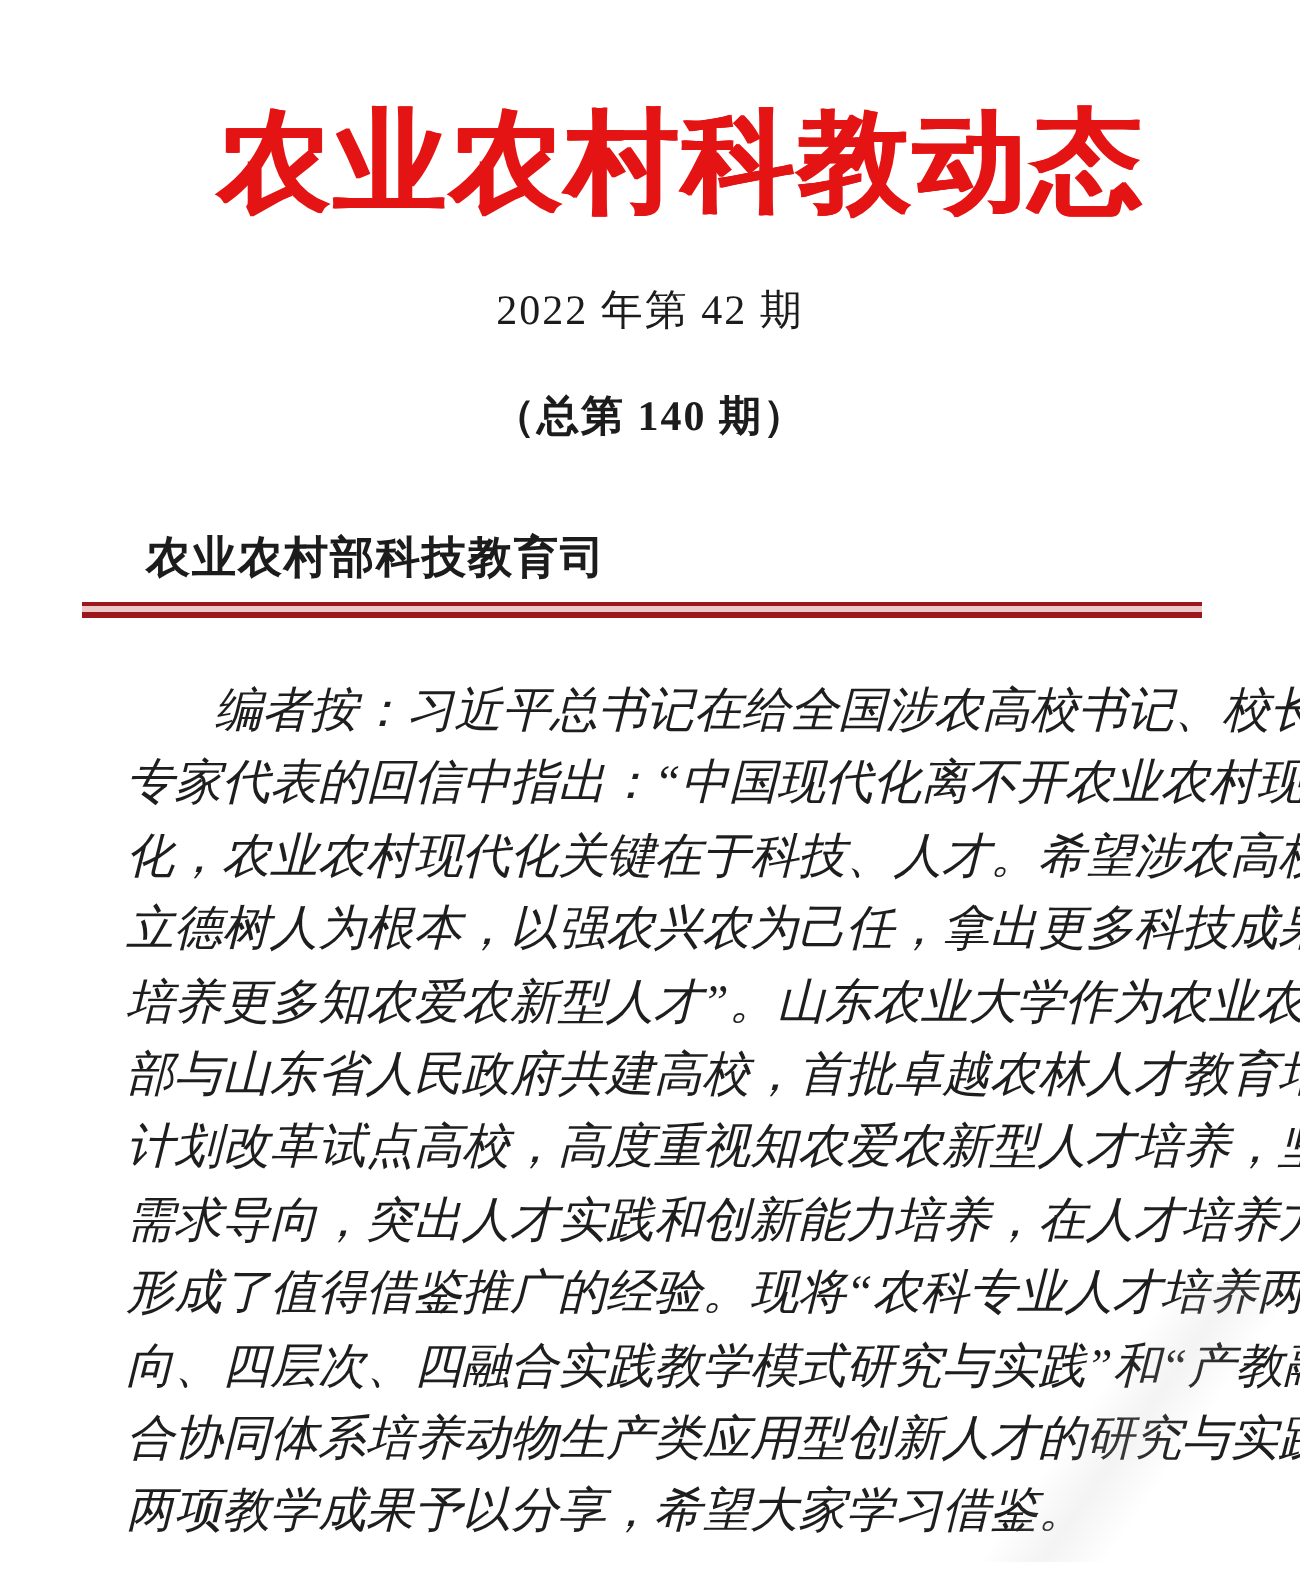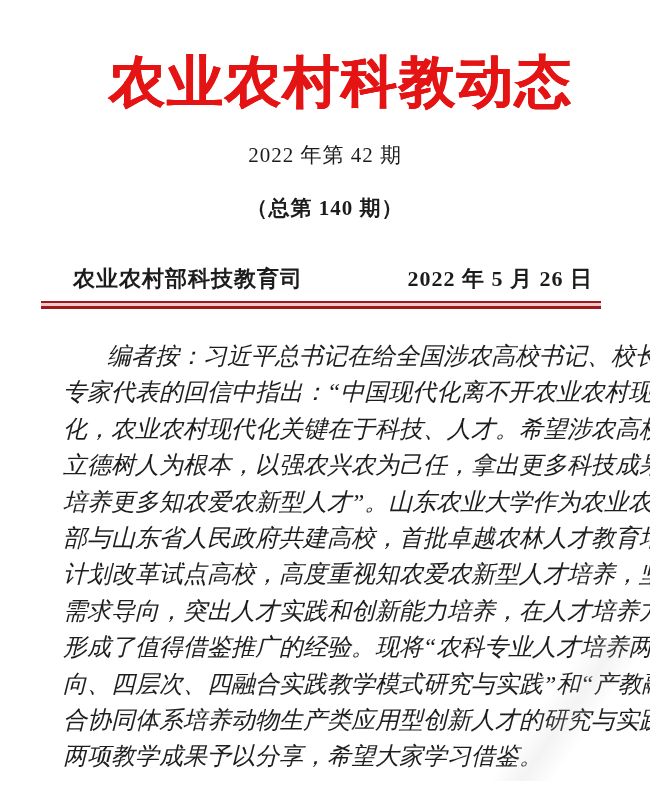--- a/index.html
+++ b/index.html
@@ -125,21 +125,20 @@
 <div class="page">
 
   <h1 class="masthead">农业农村科教动态</h1>
 
   <div class="issue-line">2022 年第 42 期</div>
 
   <div class="volume-line">（总第 140 期）</div>
 
   <div class="pub-row">
     <span class="publisher">农业农村部科技教育司</span>
-    <span class="pub-date">2022 年 5 月 26 日</span>
   </div>
 
   <div class="red-rule"></div>
 
   <div class="note-body">
     <div class="body-line first">编者按：习近平总书记在给全国涉农高校书记、校长和</div>
     <div class="body-line">专家代表的回信中指出：“中国现代化离不开农业农村现代</div>
     <div class="body-line">化，农业农村现代化关键在于科技、人才。希望涉农高校以</div>
     <div class="body-line">立德树人为根本，以强农兴农为己任，拿出更多科技成果，</div>
     <div class="body-line">培养更多知农爱农新型人才”。山东农业大学作为农业农村</div>

